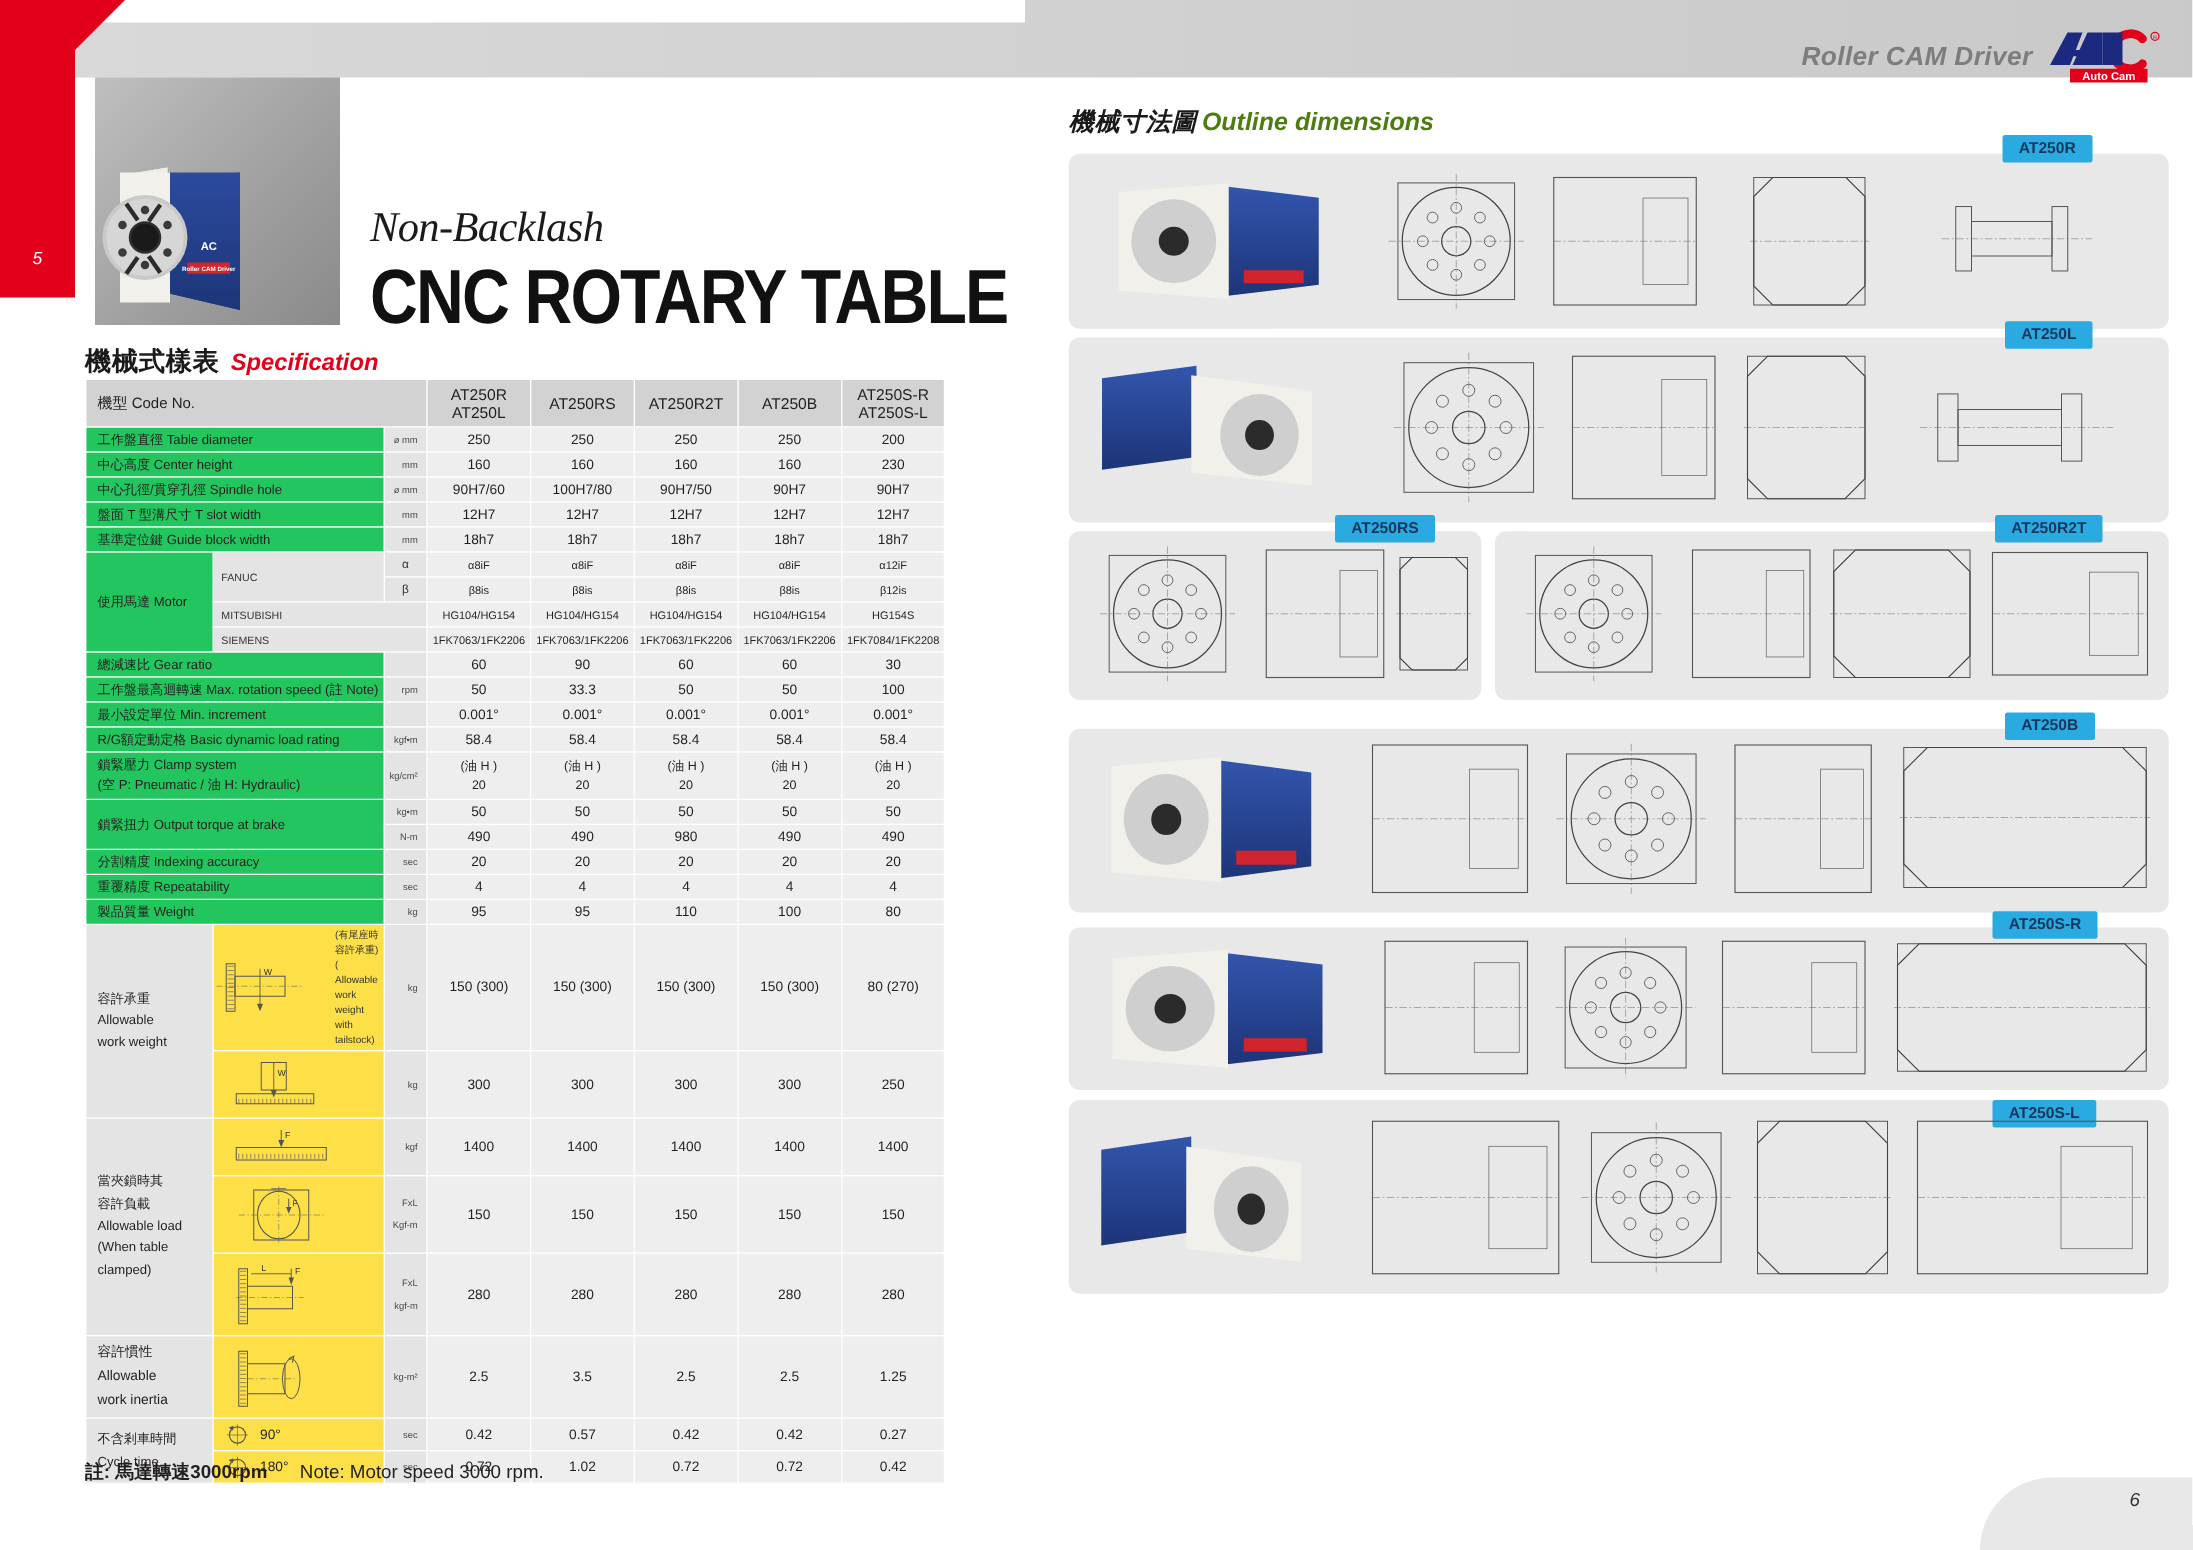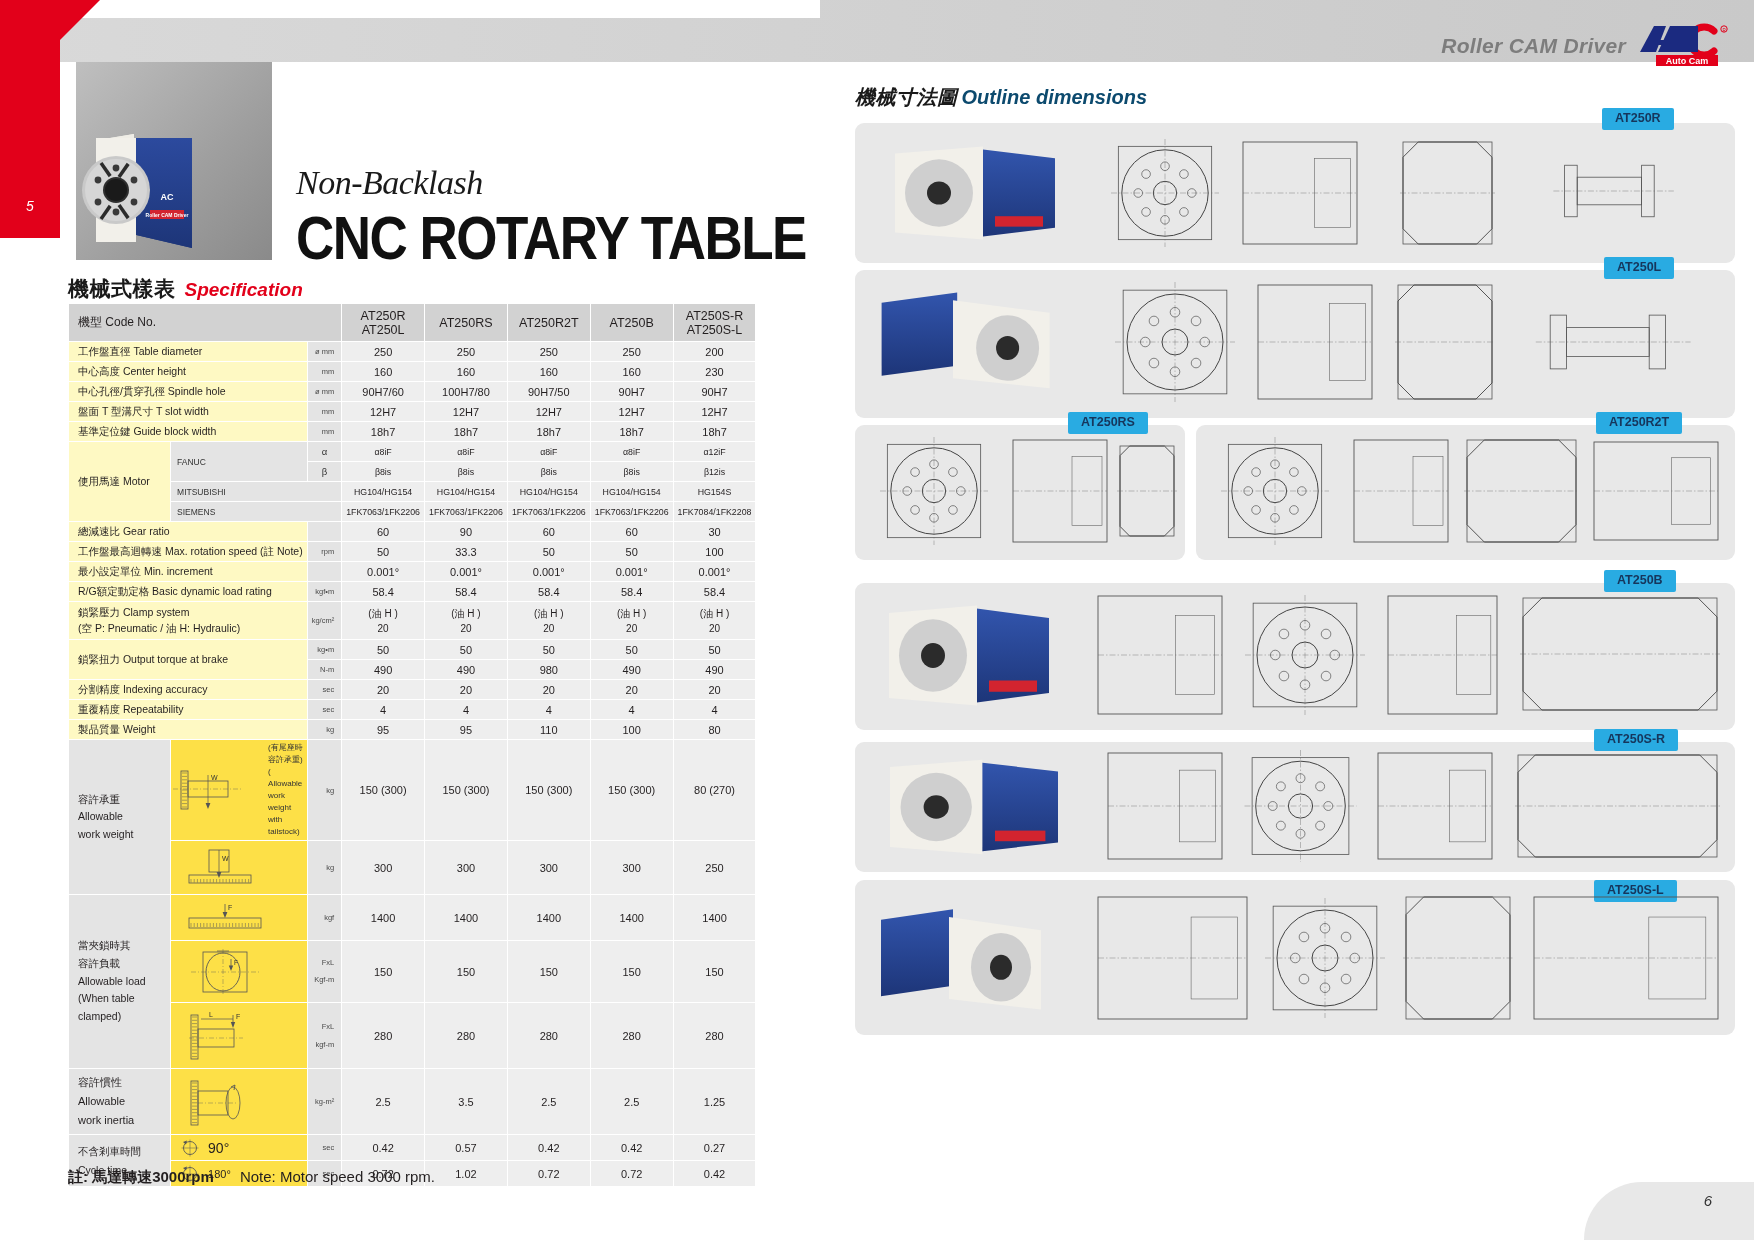--- a/index.html
+++ b/index.html
@@ -92,21 +92,21 @@
     width: 662px;
     border-collapse: collapse;
     font-size: 10px; color: #231f20;
   }
   .spec td, .spec th {
     border: 1px solid #ffffff;
     padding: 0 4px;
     vertical-align: middle;
   }
   .spec .lbl {
-    background: #fef9c3; text-align: left;
+    background: #22c55e; text-align: left;
     padding-left: 9px; font-size: 10.5px;
     white-space: nowrap;
   }
   .spec .lbl-tall { background: #e4e4e4; text-align: left; padding-left: 9px; }
   .spec .sub {
     background: #e4e4e4; text-align: left;
     font-size: 8.5px; padding-left: 6px; color: #333;
     white-space: nowrap;
   }
   .spec .sub-c {
@@ -146,21 +146,21 @@
   
   .right-head {
     position: absolute; top: 84px; left: 855px;
     display: flex; align-items: baseline; gap: 4px;
   }
   .right-head .cn {
     font-size: 20px; font-weight: bold; color: #1a1a1a;
     font-style: italic; letter-spacing: 0.5px;
   }
   .right-head .en {
-    font-size: 20px; font-weight: bold; font-style: italic; color: #0c4a6e;
+    font-size: 20px; font-weight: bold; font-style: italic; color: #4d7c0f;
   }
 
   .panel {
     position: absolute;
     background: #e8e8e8;
     border-radius: 9px;
   }
   .badge {
     position: absolute;
     background: #29abe2;
@@ -665,21 +665,21 @@
   <td class="icon-cell" style="text-align:left">
     <div style="display:flex;align-items:center;gap:7px;padding-left:6px">
       <span>
               <svg width="22" height="18" viewBox="0 0 22 18">
                 <circle cx="11" cy="9" r="6.5" fill="none" stroke="#555" stroke-width=".9"></circle>
                 <line x1="11" y1="0.5" x2="11" y2="17.5" stroke="#555" stroke-width=".5"></line>
                 <line x1="2.5" y1="9" x2="19.5" y2="9" stroke="#555" stroke-width=".5"></line>
                 <path d="M4 3 L8 1.5 L7 5.5" fill="#555"></path>
               </svg>
             </span>
-      <span style="font-size:14px">90°</span>
+      <span style="font-size:11px">90°</span>
     </div>
   </td>
   <td class="unit">sec</td>
   <td class="val">0.42</td>
         <td class="val">0.57</td>
         <td class="val">0.42</td>
         <td class="val">0.42</td>
         <td class="val">0.27</td>
 </tr>
 <tr style="height:26px">

